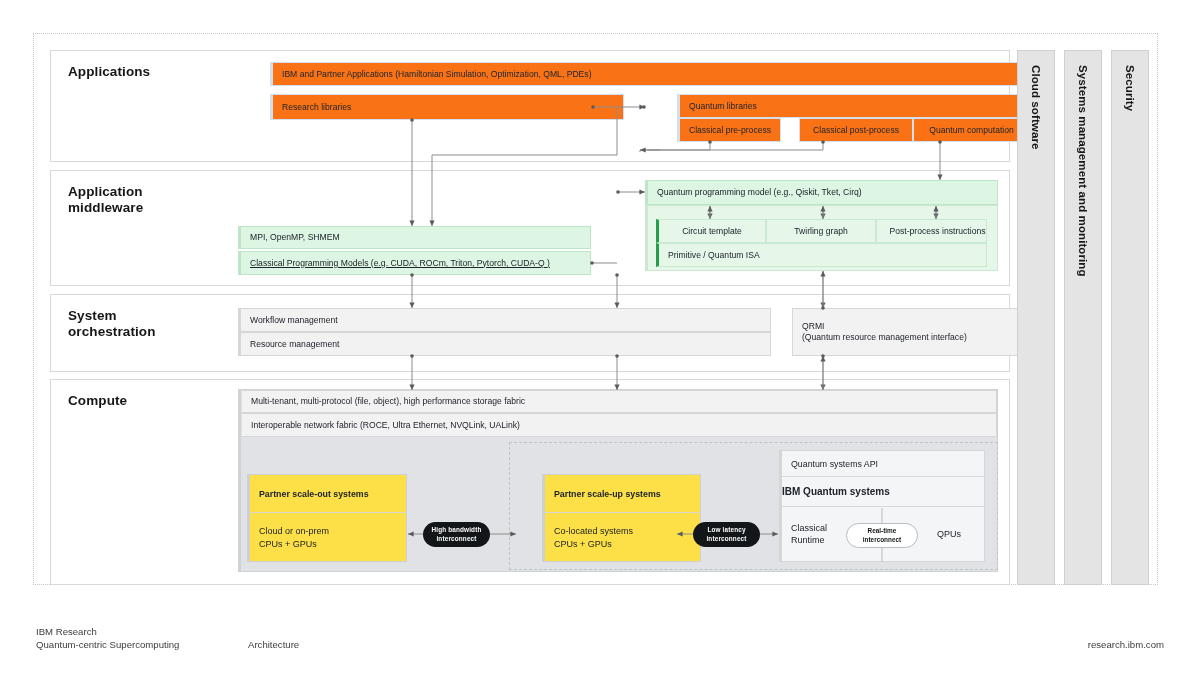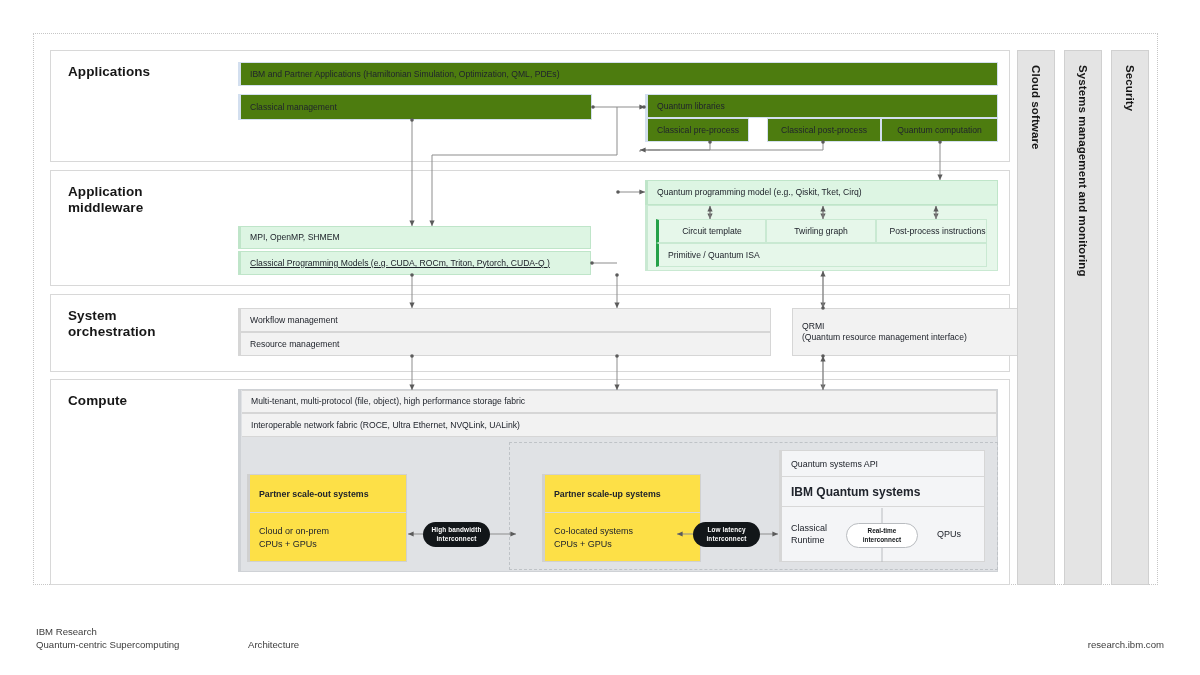--- a/index.html
+++ b/index.html
@@ -44,21 +44,21 @@
     color: #20242c;
     display: flex;
     align-items: center;
   }
   .box > span { padding-left: 9px; line-height: 1.25; }
 
   .accent-blue { border-left: 3.5px solid #4589ff; }
   .accent-green { border-left: 3.5px solid #24a148; }
   .accent-black { border-left: 3.5px solid #161616; }
 
-  .blue { background: #4d7c0f; border-color: #d3dfef; }
+  .blue { background: #f97316; border-color: #d3dfef; margin-left: 32px; }
   .green { background: #ddf5e3; border-color: #bfe5c9; }
   .green-lite { background: #e6f7ea; border-color: #c9e9d2; }
   .grey { background: #f2f2f2; border-color: #d6d6d6; }
   .grey-d { background: #e0e2e5; border-color: #cfd2d6; }
   .white { background: #f5f6f8; border-color: #d6d6d6; }
   .plain-white { background: #fde047; border-color: #d0d0d0; }
 
   .bold { font-weight: 700; }
 
   
@@ -134,21 +134,21 @@
 
   <div class="layer" style="left:50px; top:50px; width:960px; height:112px;">
     <div class="layer-title">Applications</div>
   </div>
 
   <div class="box blue accent-blue" style="left:238px; top:62px; width:760px; height:24px;">
     <span>IBM and Partner Applications (Hamiltonian Simulation, Optimization, QML, PDEs)</span>
   </div>
 
   <div class="box blue accent-blue" style="left:238px; top:94px; width:354px; height:26px;">
-    <span>Classical management</span>
+    <span>Research libraries</span>
   </div>
 
   <div class="box blue accent-blue" style="left:645px; top:94px; width:353px; height:24px;">
     <span>Quantum libraries</span>
   </div>
 
   <div class="box blue accent-blue" style="left:645px; top:118px; width:104px; height:24px; justify-content:center;">
     <span style="padding-left:0">Classical pre-process</span>
   </div>
   <div class="box blue" style="left:767px; top:118px; width:114px; height:24px; justify-content:center;">
@@ -244,21 +244,21 @@
       <span style="padding-left:9px; font-size:9px; white-space:pre-line; line-height:1.35;">Co-located systems
 CPUs + GPUs</span>
     </div>
   </div>
 
   <div class="box white accent-black" style="left:779px; top:450px; width:206px; height:112px; display:block; background:#f4f5f7;">
     <div style="height:26px; display:flex; align-items:center; border-bottom:1px solid #d8d8d8;">
       <span style="padding-left:9px; font-size:8.8px;">Quantum systems API</span>
     </div>
     <div style="height:30px; display:flex; align-items:center; border-bottom:1px solid #d8d8d8;">
-      <span class="bold" style="padding-left:9px; font-size:12px;">IBM Quantum systems</span>
+      <span class="bold" style="font-size:10px;">IBM Quantum systems</span>
     </div>
     <div style="height:54px; position:relative; display:flex; align-items:center;">
       <span style="padding-left:9px; font-size:9px; white-space:pre-line; line-height:1.35;">Classical
 Runtime</span>
       <span style="position:absolute; left:155px; font-size:9px;">QPUs</span>
     </div>
   </div>
 
   <div class="pill" style="left:423px; top:522px; width:67px; height:25px;">
     <span>

